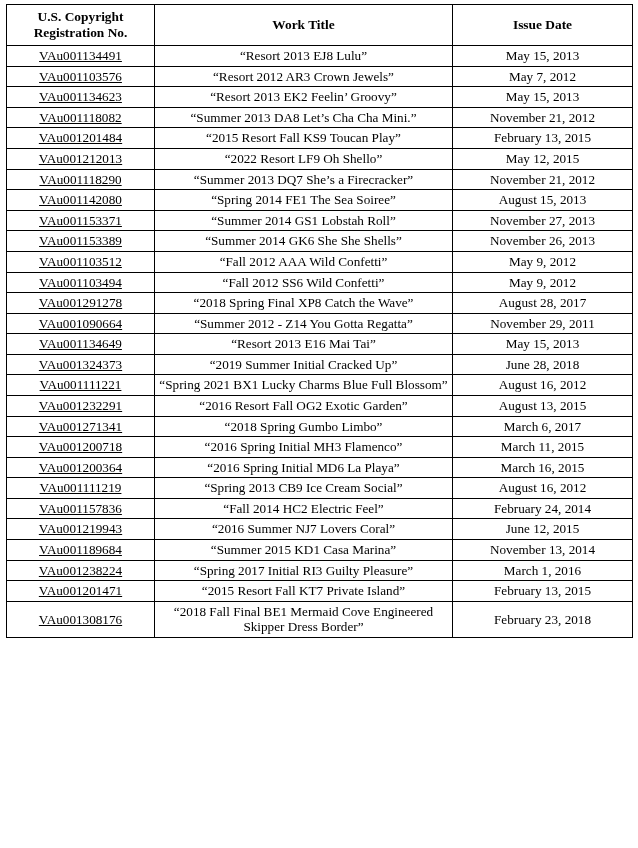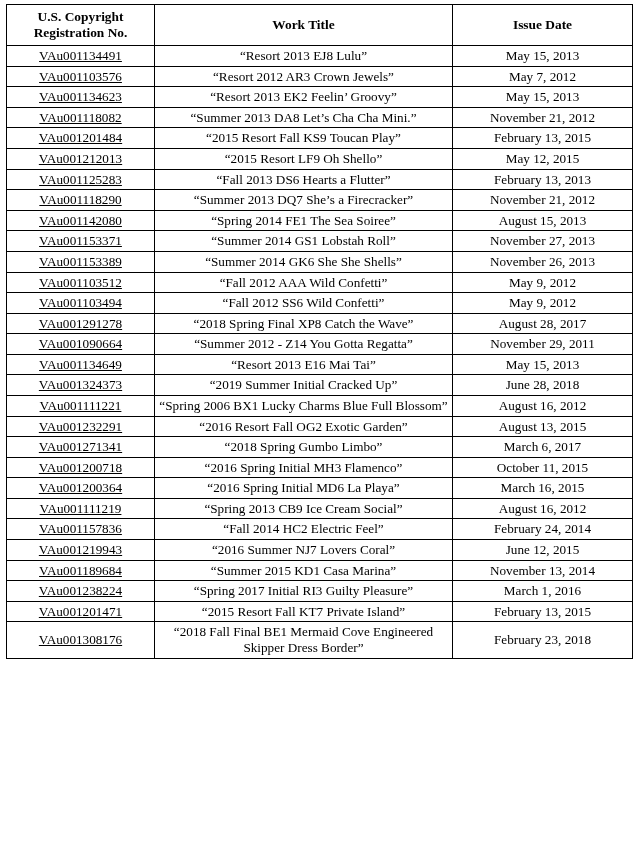--- a/index.html
+++ b/index.html
@@ -93,27 +93,22 @@
         <td class="title">“Summer 2013 DA8 Let’s Cha Cha Mini.”</td>
         <td>November 21, 2012</td>
       </tr>
       <tr>
         <td class="reg-no">VAu001201484</td>
         <td class="title">“2015 Resort Fall KS9 Toucan Play”</td>
         <td>February 13, 2015</td>
       </tr>
       <tr>
         <td class="reg-no">VAu001212013</td>
-        <td class="title">“2015 Resort LF9 Oh Shello”</td>
+        <td class="title">“2022 Resort LF9 Oh Shello”</td>
         <td>May 12, 2015</td>
-      </tr>
-      <tr>
-        <td class="reg-no">VAu001125283</td>
-        <td class="title">“Fall 2013 DS6 Hearts a Flutter”</td>
-        <td>February 13, 2013</td>
       </tr>
       <tr>
         <td class="reg-no">VAu001118290</td>
         <td class="title">“Summer 2013 DQ7 She’s a Firecracker”</td>
         <td>November 21, 2012</td>
       </tr>
       <tr>
         <td class="reg-no">VAu001142080</td>
         <td class="title">“Spring 2014 FE1 The Sea Soiree”</td>
         <td>August 15, 2013</td>
@@ -153,37 +148,37 @@
         <td class="title">“Resort 2013 E16 Mai Tai”</td>
         <td>May 15, 2013</td>
       </tr>
       <tr>
         <td class="reg-no">VAu001324373</td>
         <td class="title">“2019 Summer Initial Cracked Up”</td>
         <td>June 28, 2018</td>
       </tr>
       <tr>
         <td class="reg-no">VAu001111221</td>
-        <td class="title">“Spring 2006 BX1 Lucky Charms Blue Full Blossom”</td>
+        <td class="title">“Spring 2021 BX1 Lucky Charms Blue Full Blossom”</td>
         <td>August 16, 2012</td>
       </tr>
       <tr>
         <td class="reg-no">VAu001232291</td>
         <td class="title">“2016 Resort Fall OG2 Exotic Garden”</td>
         <td>August 13, 2015</td>
       </tr>
       <tr>
         <td class="reg-no">VAu001271341</td>
         <td class="title">“2018 Spring Gumbo Limbo”</td>
         <td>March 6, 2017</td>
       </tr>
       <tr>
         <td class="reg-no">VAu001200718</td>
         <td class="title">“2016 Spring Initial MH3 Flamenco”</td>
-        <td>October 11, 2015</td>
+        <td>March 11, 2015</td>
       </tr>
       <tr>
         <td class="reg-no">VAu001200364</td>
         <td class="title">“2016 Spring Initial MD6 La Playa”</td>
         <td>March 16, 2015</td>
       </tr>
       <tr>
         <td class="reg-no">VAu001111219</td>
         <td class="title">“Spring 2013 CB9 Ice Cream Social”</td>
         <td>August 16, 2012</td>

